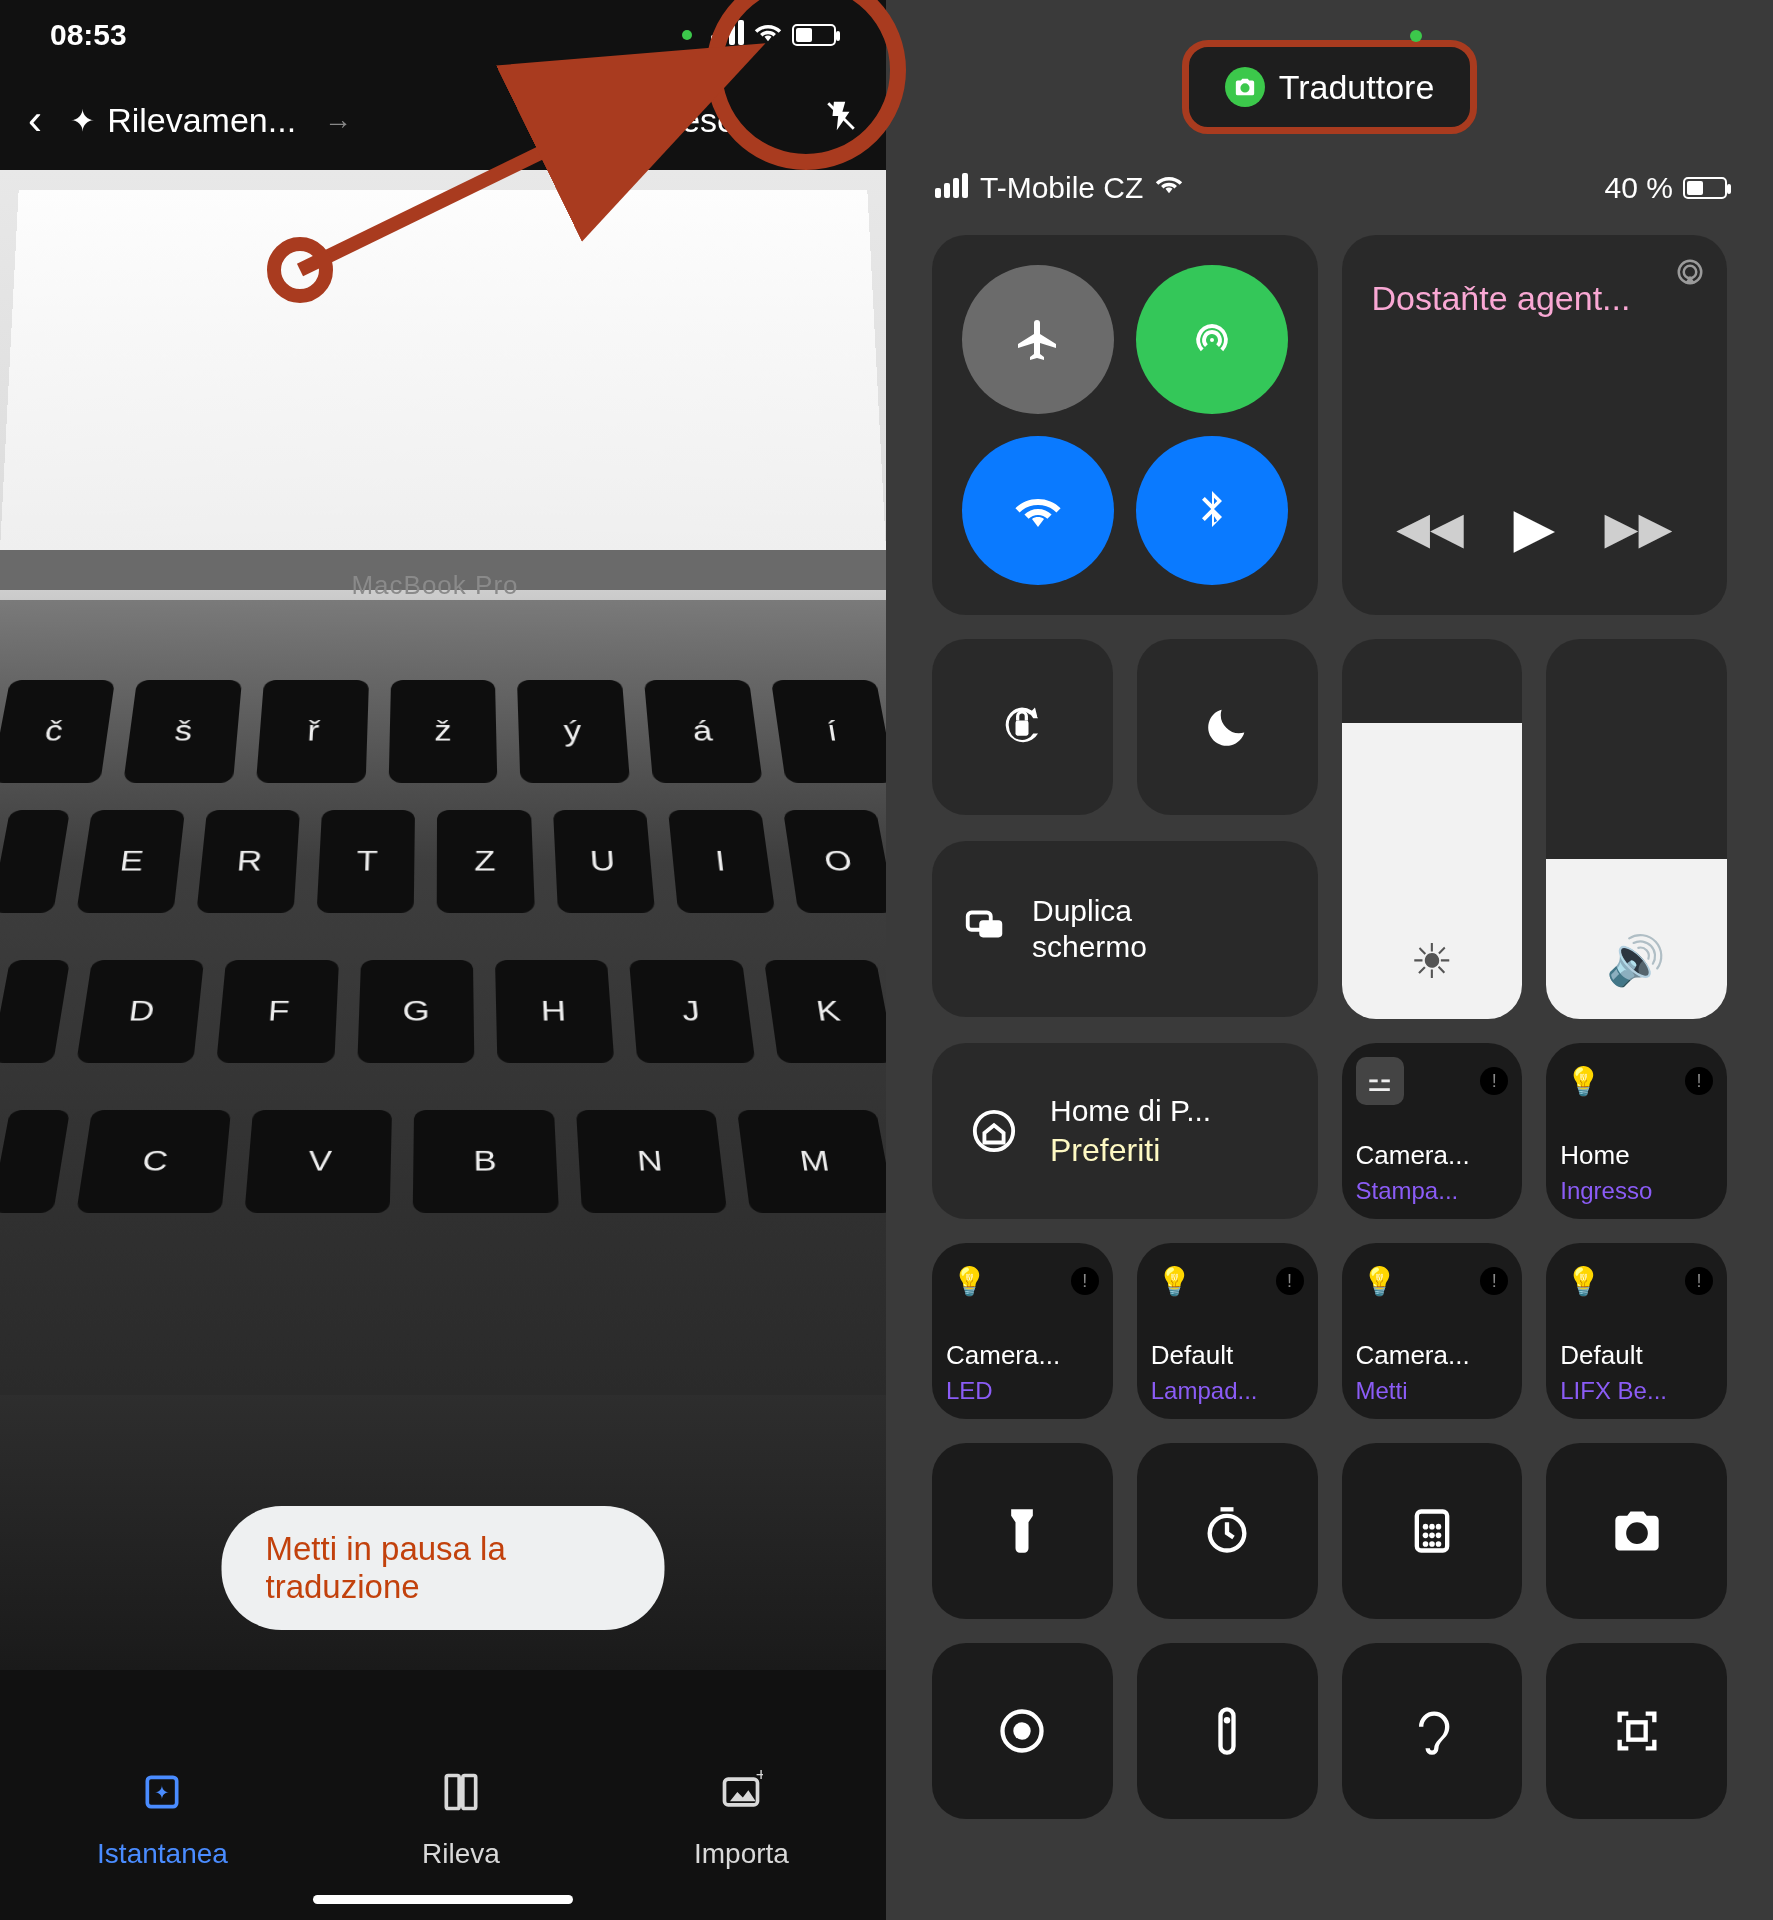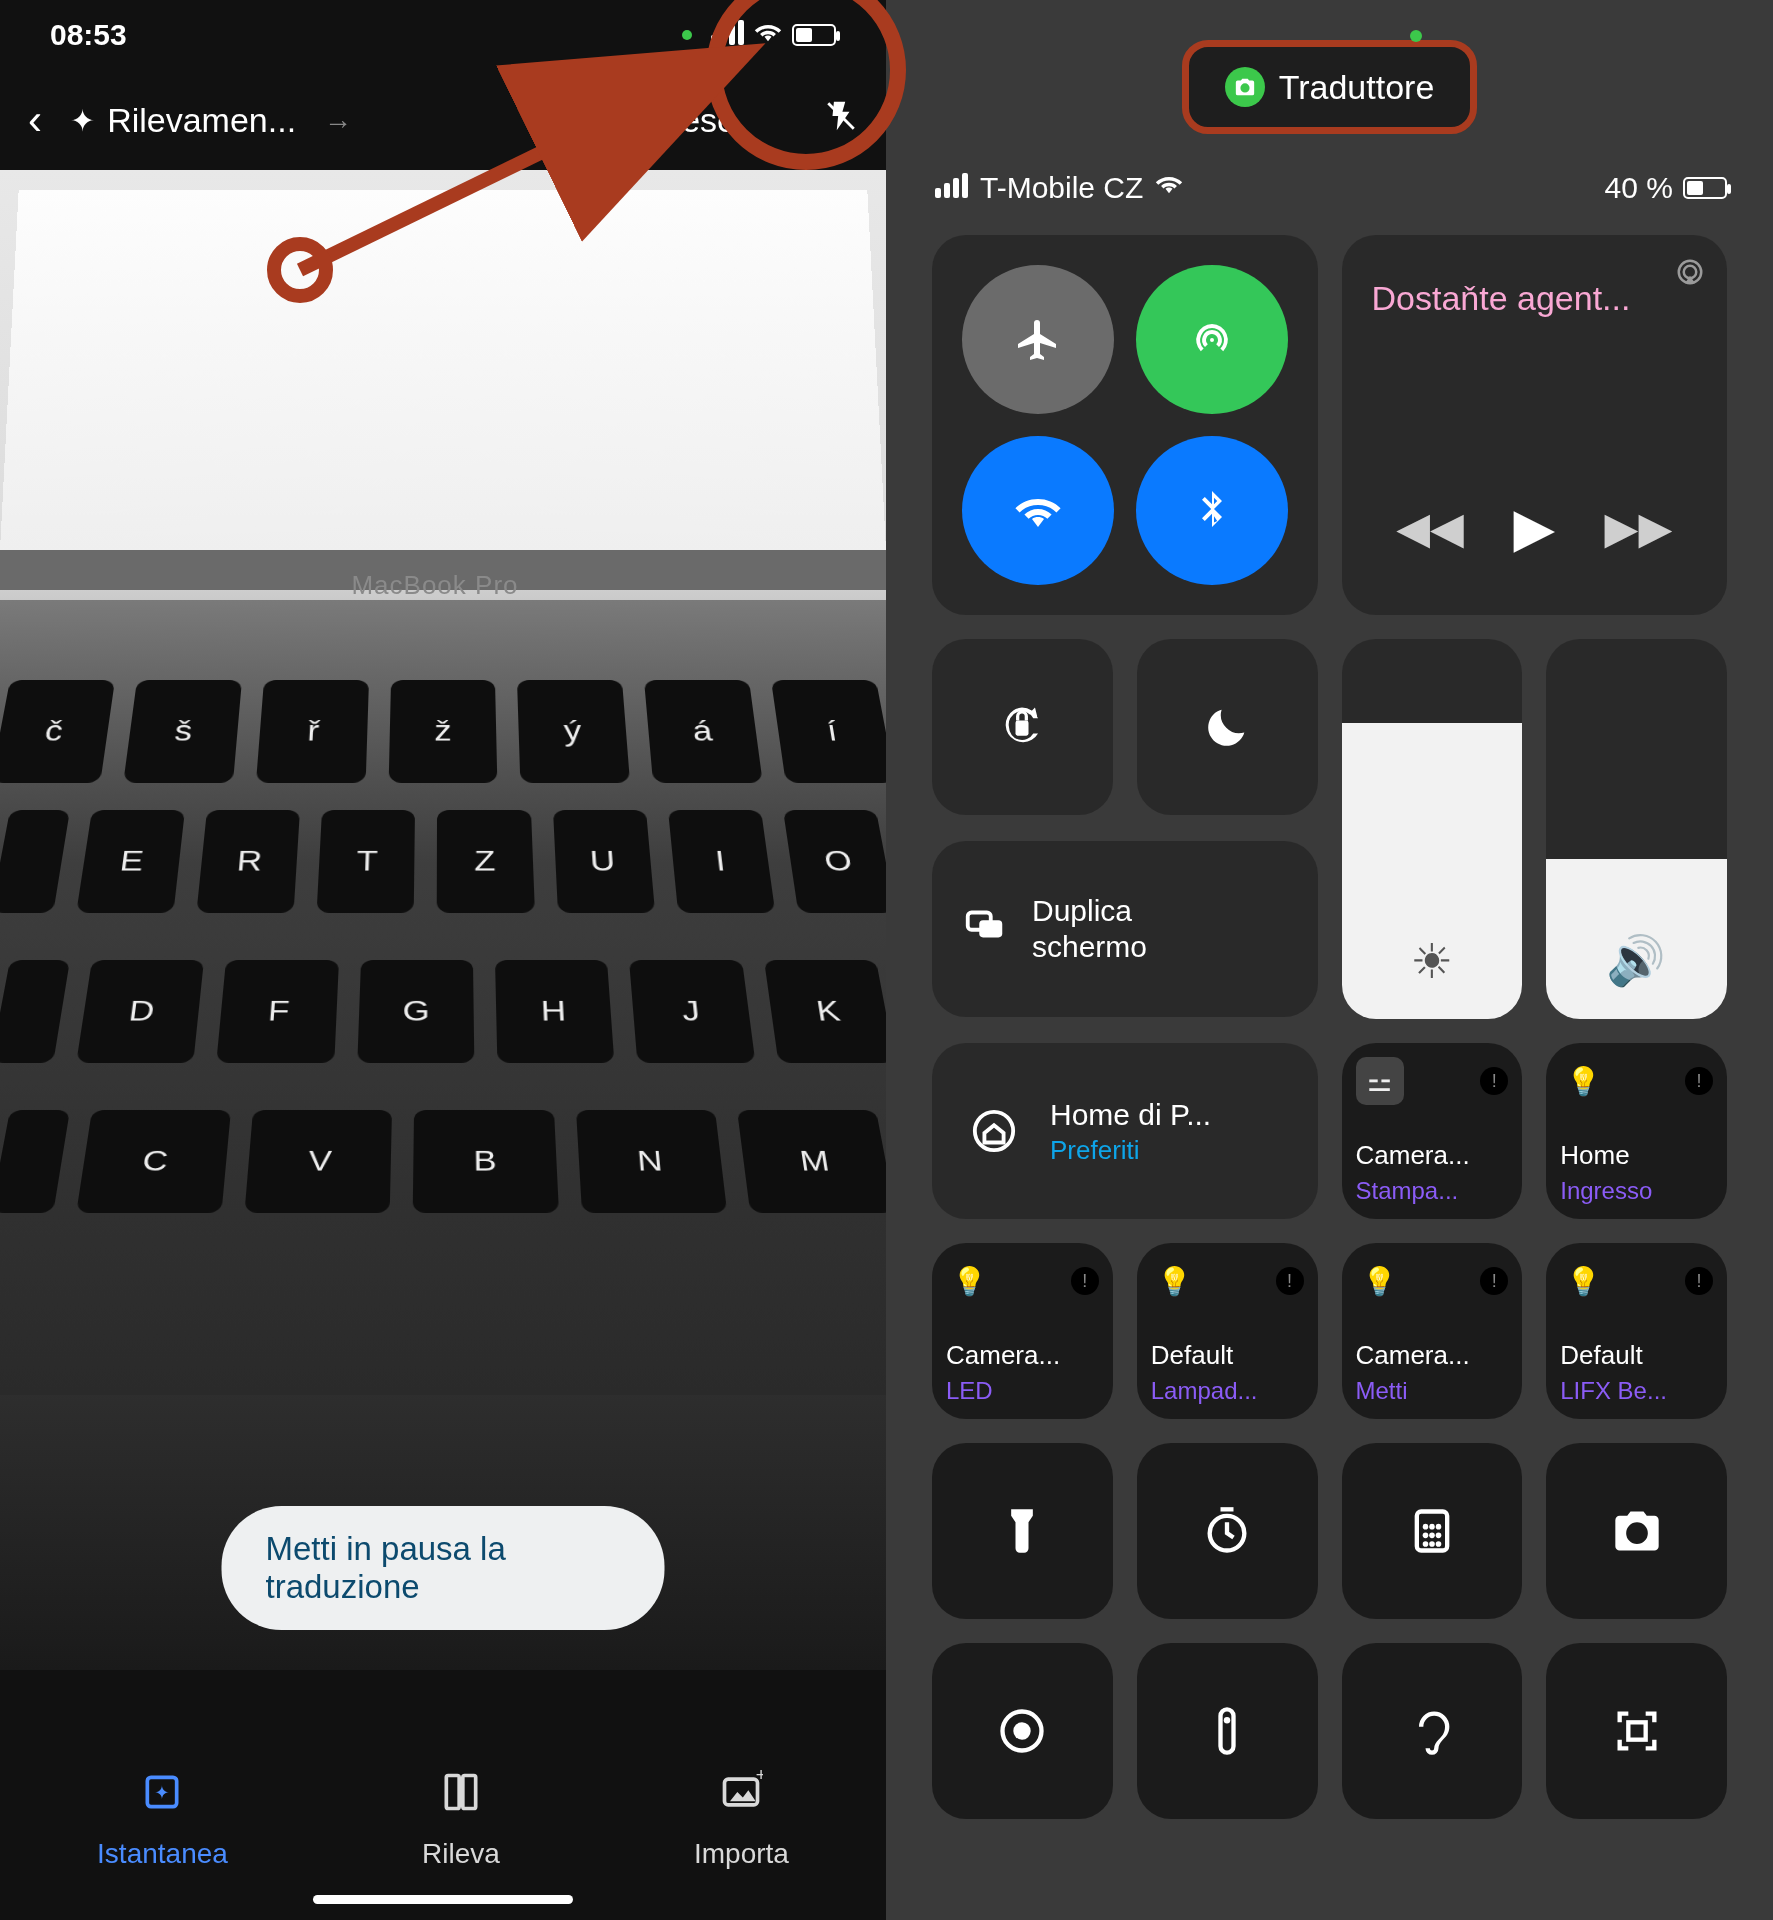--- a/index.html
+++ b/index.html
@@ -30,21 +30,21 @@
   .camera-view{position:relative;background:linear-gradient(180deg,#e8e8e8 0%,#dcdcdc 25%,#4a4a4a 55%,#1a1a1a 100%);height:1500px;overflow:hidden}
   .kb-photo{position:absolute;left:0;right:0;top:0;bottom:0;}
   .kb-screen{position:absolute;left:0;right:0;top:0;height:380px;background:linear-gradient(180deg,#fdfdfd,#efefef);transform:perspective(1200px) rotateX(8deg);transform-origin:bottom}
   .kb-hinge{position:absolute;left:0;right:0;top:380px;height:40px;background:#6a6a6a}
   .mbp-label{position:absolute;top:400px;left:0;right:16px;text-align:center;color:#8a8a8a;font-size:26px;letter-spacing:1px}
   .kb-body{position:absolute;left:0;right:0;top:430px;height:720px;background:linear-gradient(180deg,#7a7a7a,#3e3e3e 40%,#2a2a2a);transform:perspective(1600px) rotateX(35deg);transform-origin:top}
   .krow{position:absolute;left:0;right:0;display:flex;gap:22px;padding:0 10px;transform:perspective(1600px) rotateX(35deg);transform-origin:top}
   .key{background:#0e0e0e;color:#eee;border-radius:12px;display:flex;align-items:center;justify-content:center;font-size:34px;font-weight:400;height:120px;flex:1}
   .half{flex:0 0 60px}
 
-  .pause-btn{position:absolute;left:50%;transform:translateX(-50%);bottom:40px;background:#eef0f1;color:#0c4a6e;padding:24px 44px;border-radius:60px;font-size:33px;font-weight:500}
+  .pause-btn{position:absolute;left:50%;transform:translateX(-50%);bottom:40px;background:#eef0f1;color:#c2410c;padding:24px 44px;border-radius:60px;font-size:33px;font-weight:500}
   .nav-bar{position:absolute;bottom:0;left:0;right:0;height:170px;background:#111;display:flex;justify-content:space-around;align-items:flex-start;padding-top:20px;color:#d9d9d9;font-size:28px}
   .nav-itm{display:flex;flex-direction:column;align-items:center;gap:14px}
   .nav-itm.active{color:#4a8cff}
   .nav-ic{font-size:44px}
   .home-ind{position:absolute;bottom:16px;left:50%;transform:translateX(-50%);width:260px;height:9px;background:#fff;border-radius:10px}
 
   
   .anno-circle{position:absolute;width:200px;height:200px;border:16px solid #a93b1f;border-radius:50%;top:-30px;right:-20px;z-index:40}
   .anno-svg{position:absolute;top:0;left:0;z-index:41;pointer-events:none}
 
@@ -86,21 +86,21 @@
   .mirror-tile .txt{font-size:30px;font-weight:500;line-height:1.2}
 
   .slider{background:rgba(40,40,40,.92);border-radius:34px;height:380px;position:relative;overflow:hidden}
   .slider .lvl{position:absolute;bottom:0;left:0;right:0;background:#f2f2f2}
   .slider .sic{position:absolute;bottom:30px;left:0;right:0;text-align:center;font-size:48px;color:#555}
 
   .home-row{display:flex;align-items:center;gap:20px;padding:0 26px;height:100%}
   .home-row .hic{width:72px;height:72px;display:flex;align-items:center;justify-content:center;font-size:46px;color:#fff}
   .home-row .ht{display:flex;flex-direction:column;line-height:1.25}
   .home-row .ht .t{font-size:30px;font-weight:500}
-  .home-row .ht .s{font-size:26px;color:#0ea5e9}
+  .home-row .ht .s{font-size:32px;color:#fef9c3}
 
   .hk-tile{background:rgba(25,25,25,.92);border-radius:34px;padding:14px;display:flex;flex-direction:column;gap:6px;height:176px;position:relative}
   .hk-top{display:flex;align-items:center;gap:8px}
   .hk-top .hkic{width:48px;height:48px;display:flex;align-items:center;justify-content:center;border-radius:10px;font-size:28px}
   .hk-plug{background:#444;color:#eee}
   .hk-bulb{color:#777;font-size:34px}
   .hk-bang{width:28px;height:28px;background:#000;border-radius:50%;font-size:18px;display:flex;align-items:center;justify-content:center;color:#888;margin-left:auto}
   .hk-tile .n{font-size:26px;font-weight:500;margin-top:auto}
   .hk-tile .s{font-size:24px;color:#8b5cf6}
 

